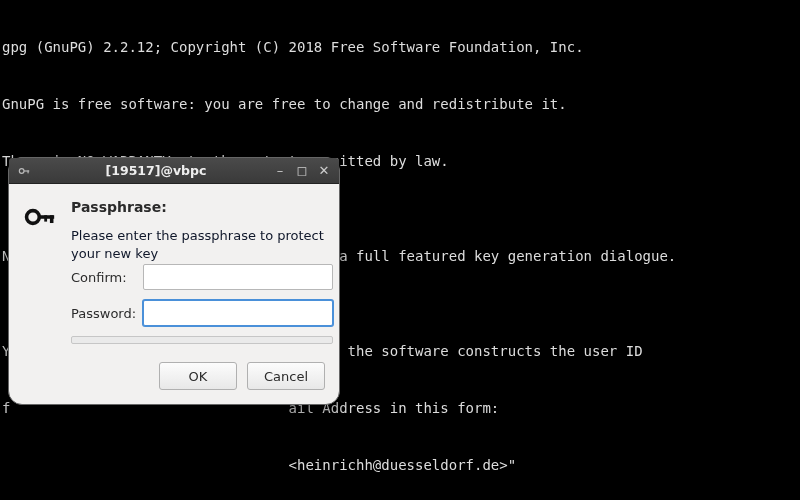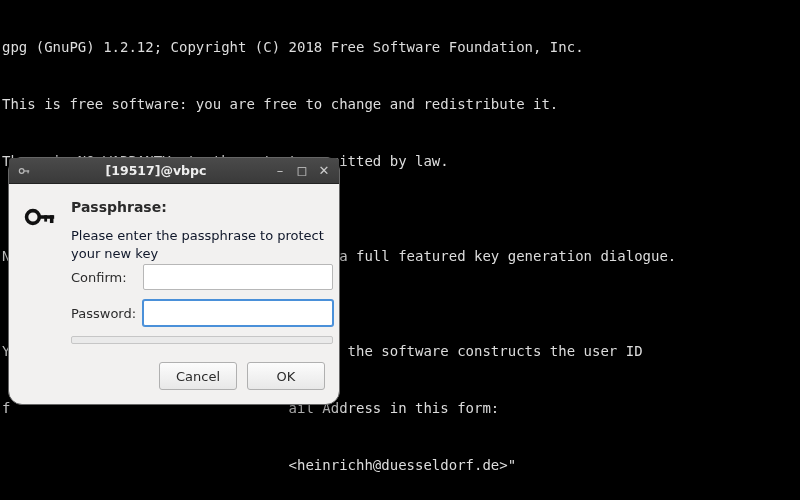--- a/index.html
+++ b/index.html
@@ -133,22 +133,22 @@
     font-size: 13px;
     color: #2b2b2b;
     cursor: default;
     display: flex; align-items: center; justify-content: center;
   }
 </style>
 </head>
 <body>
 
 <div class="terminal">
-  <div class="line">gpg (GnuPG) 1.2.12; Copyright (C) 2018 Free Software Foundation, Inc.</div>
-  <div class="line">This is free software: you are free to change and redistribute it.</div>
+  <div class="line">gpg (GnuPG) 2.2.12; Copyright (C) 2018 Free Software Foundation, Inc.</div>
+  <div class="line">GnuPG is free software: you are free to change and redistribute it.</div>
   <div class="line">There is NO WARRANTY, to the extent permitted by law.</div>
   <div class="line"></div>
   <div class="line">Note: Use "gpg --full-generate-key" for a full featured key generation dialogue.</div>
   <div class="line"></div>
   <div class="line">You need a user ID to identify your key; the software constructs the user ID</div>
   <div class="line">f                                 ail Address in this form:</div>
   <div class="line">                                  &lt;heinrichh@duesseldorf.de&gt;"</div>
   <div class="line"></div>
   
   
@@ -199,16 +199,16 @@
       <div class="form-row">
         <div class="lbl">Password:</div>
         <input type="password" class="focused" value="" style="">
       </div>
 
       <div class="quality-bar"></div>
     </div>
   </div>
 
   <div class="button-row">
+    <div class="dlg-btn">OK</div>
     <div class="dlg-btn">Cancel</div>
-    <div class="dlg-btn">OK</div>
   </div>
 </div>
 
 </body></html>

